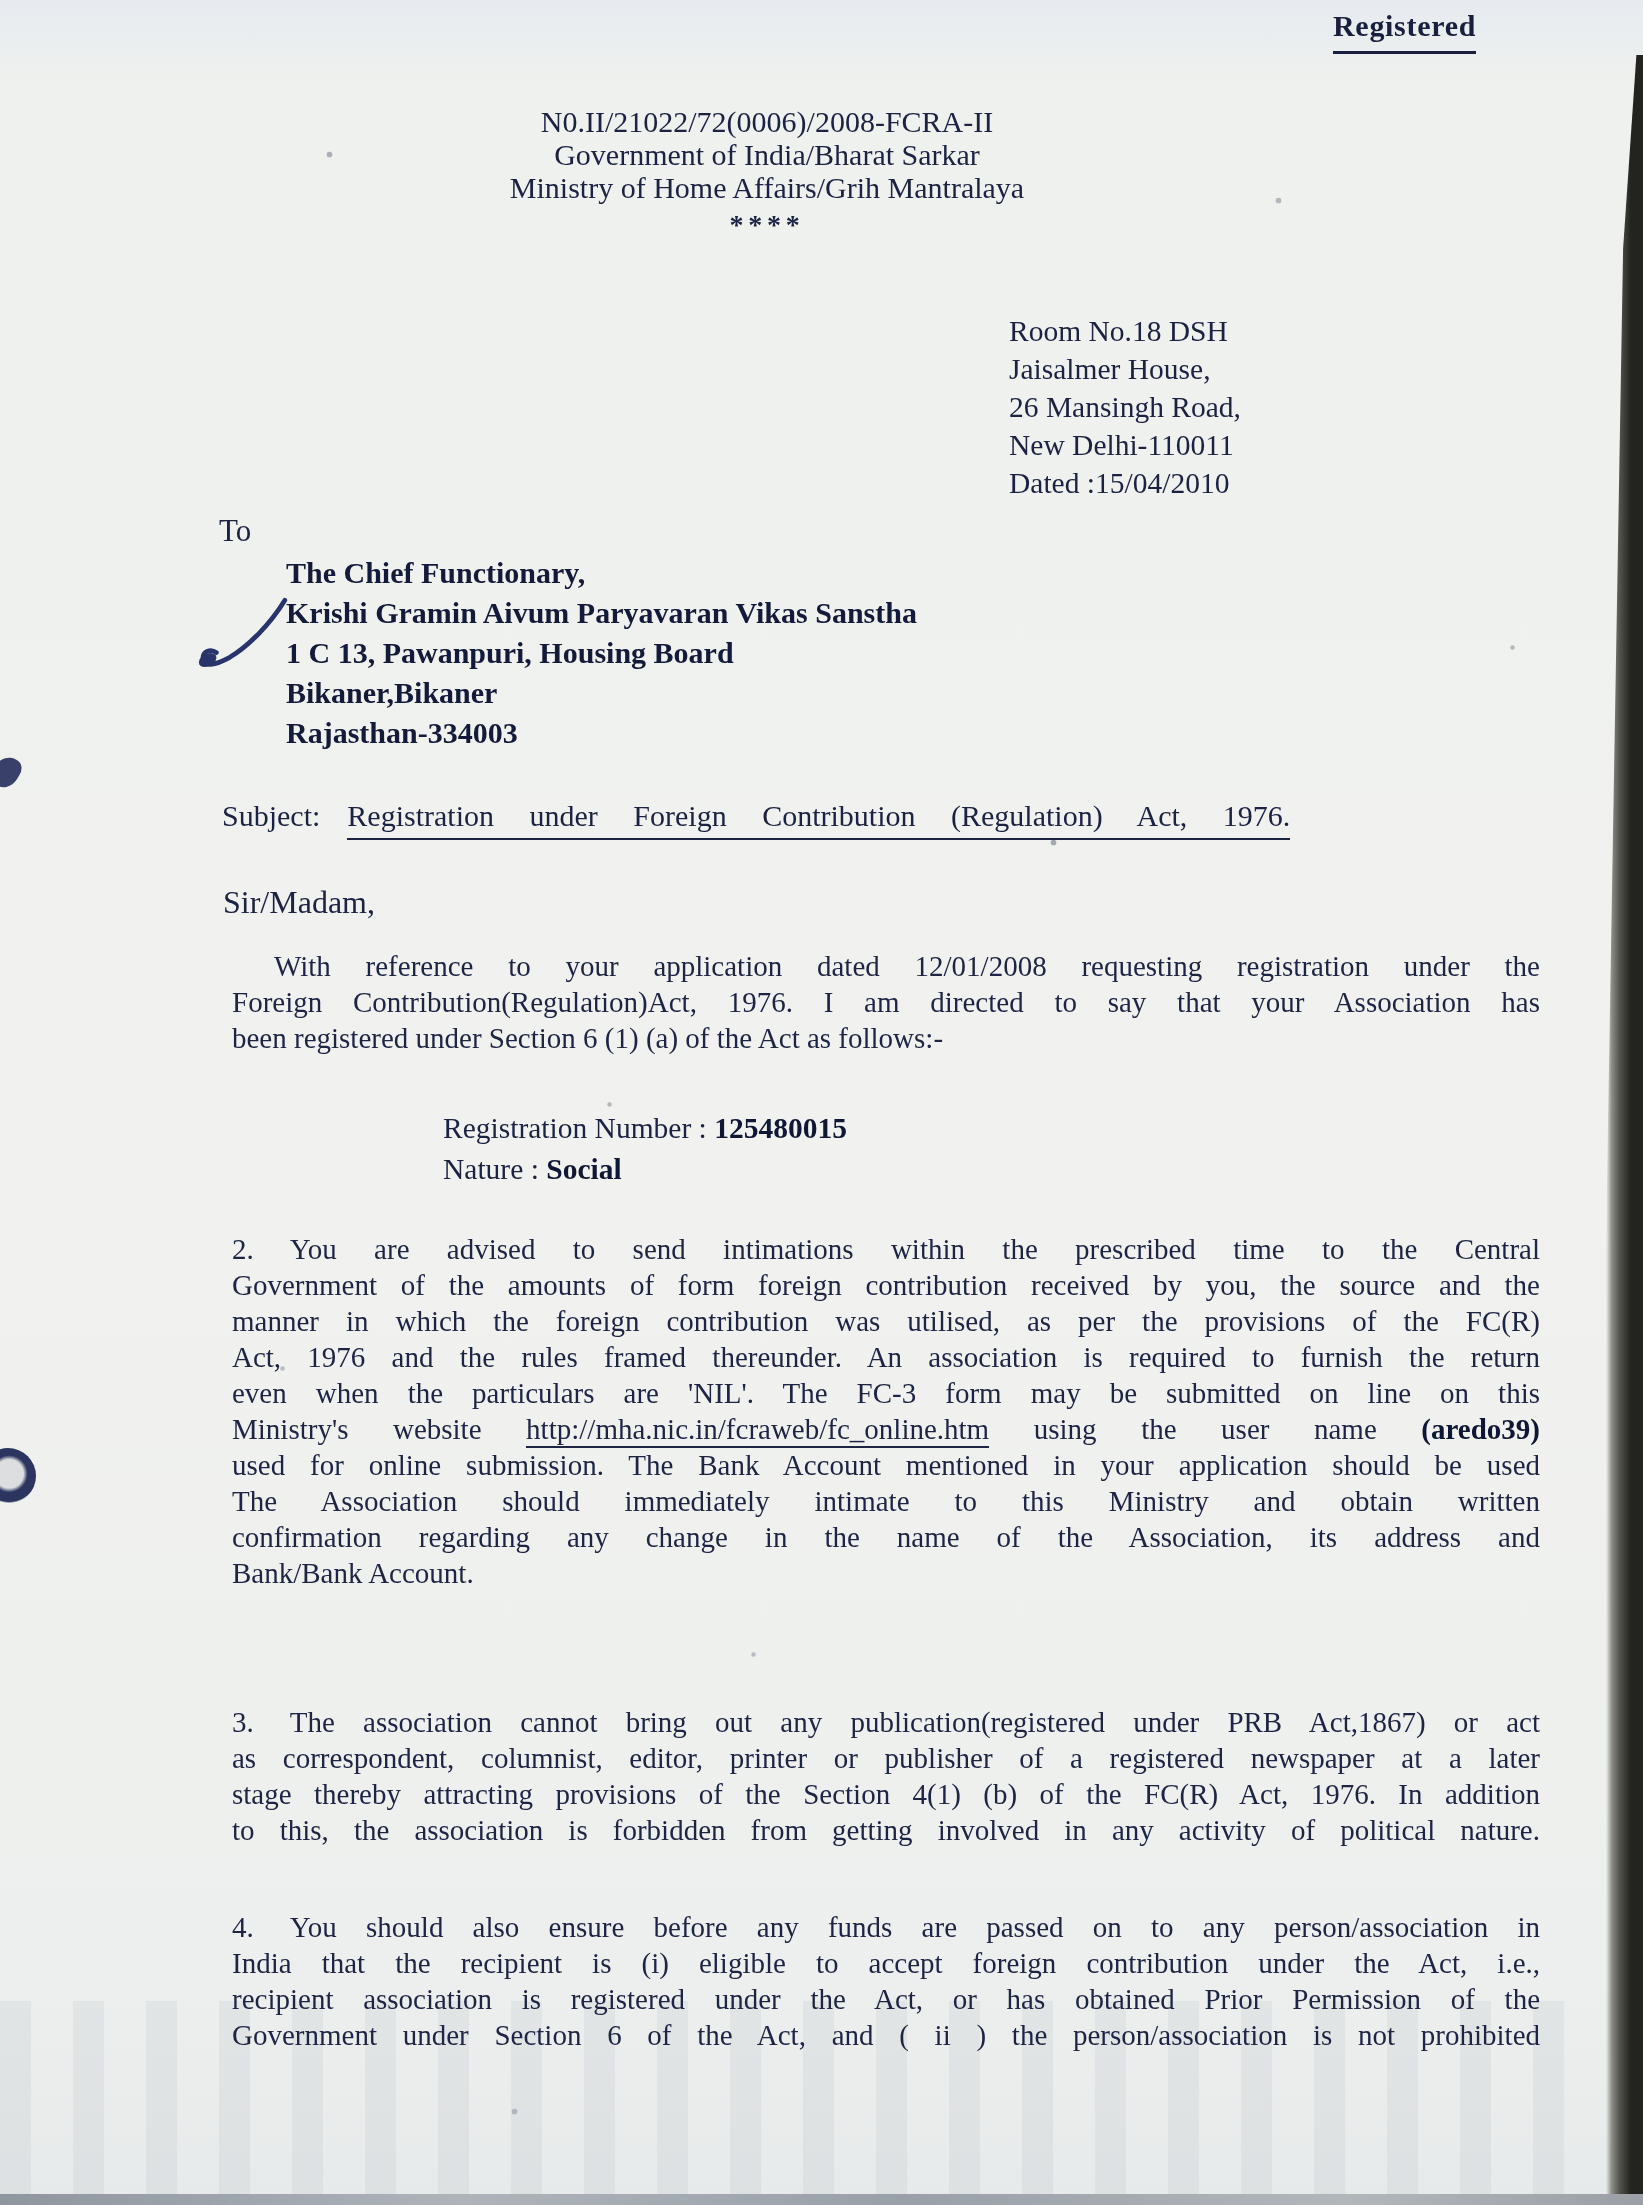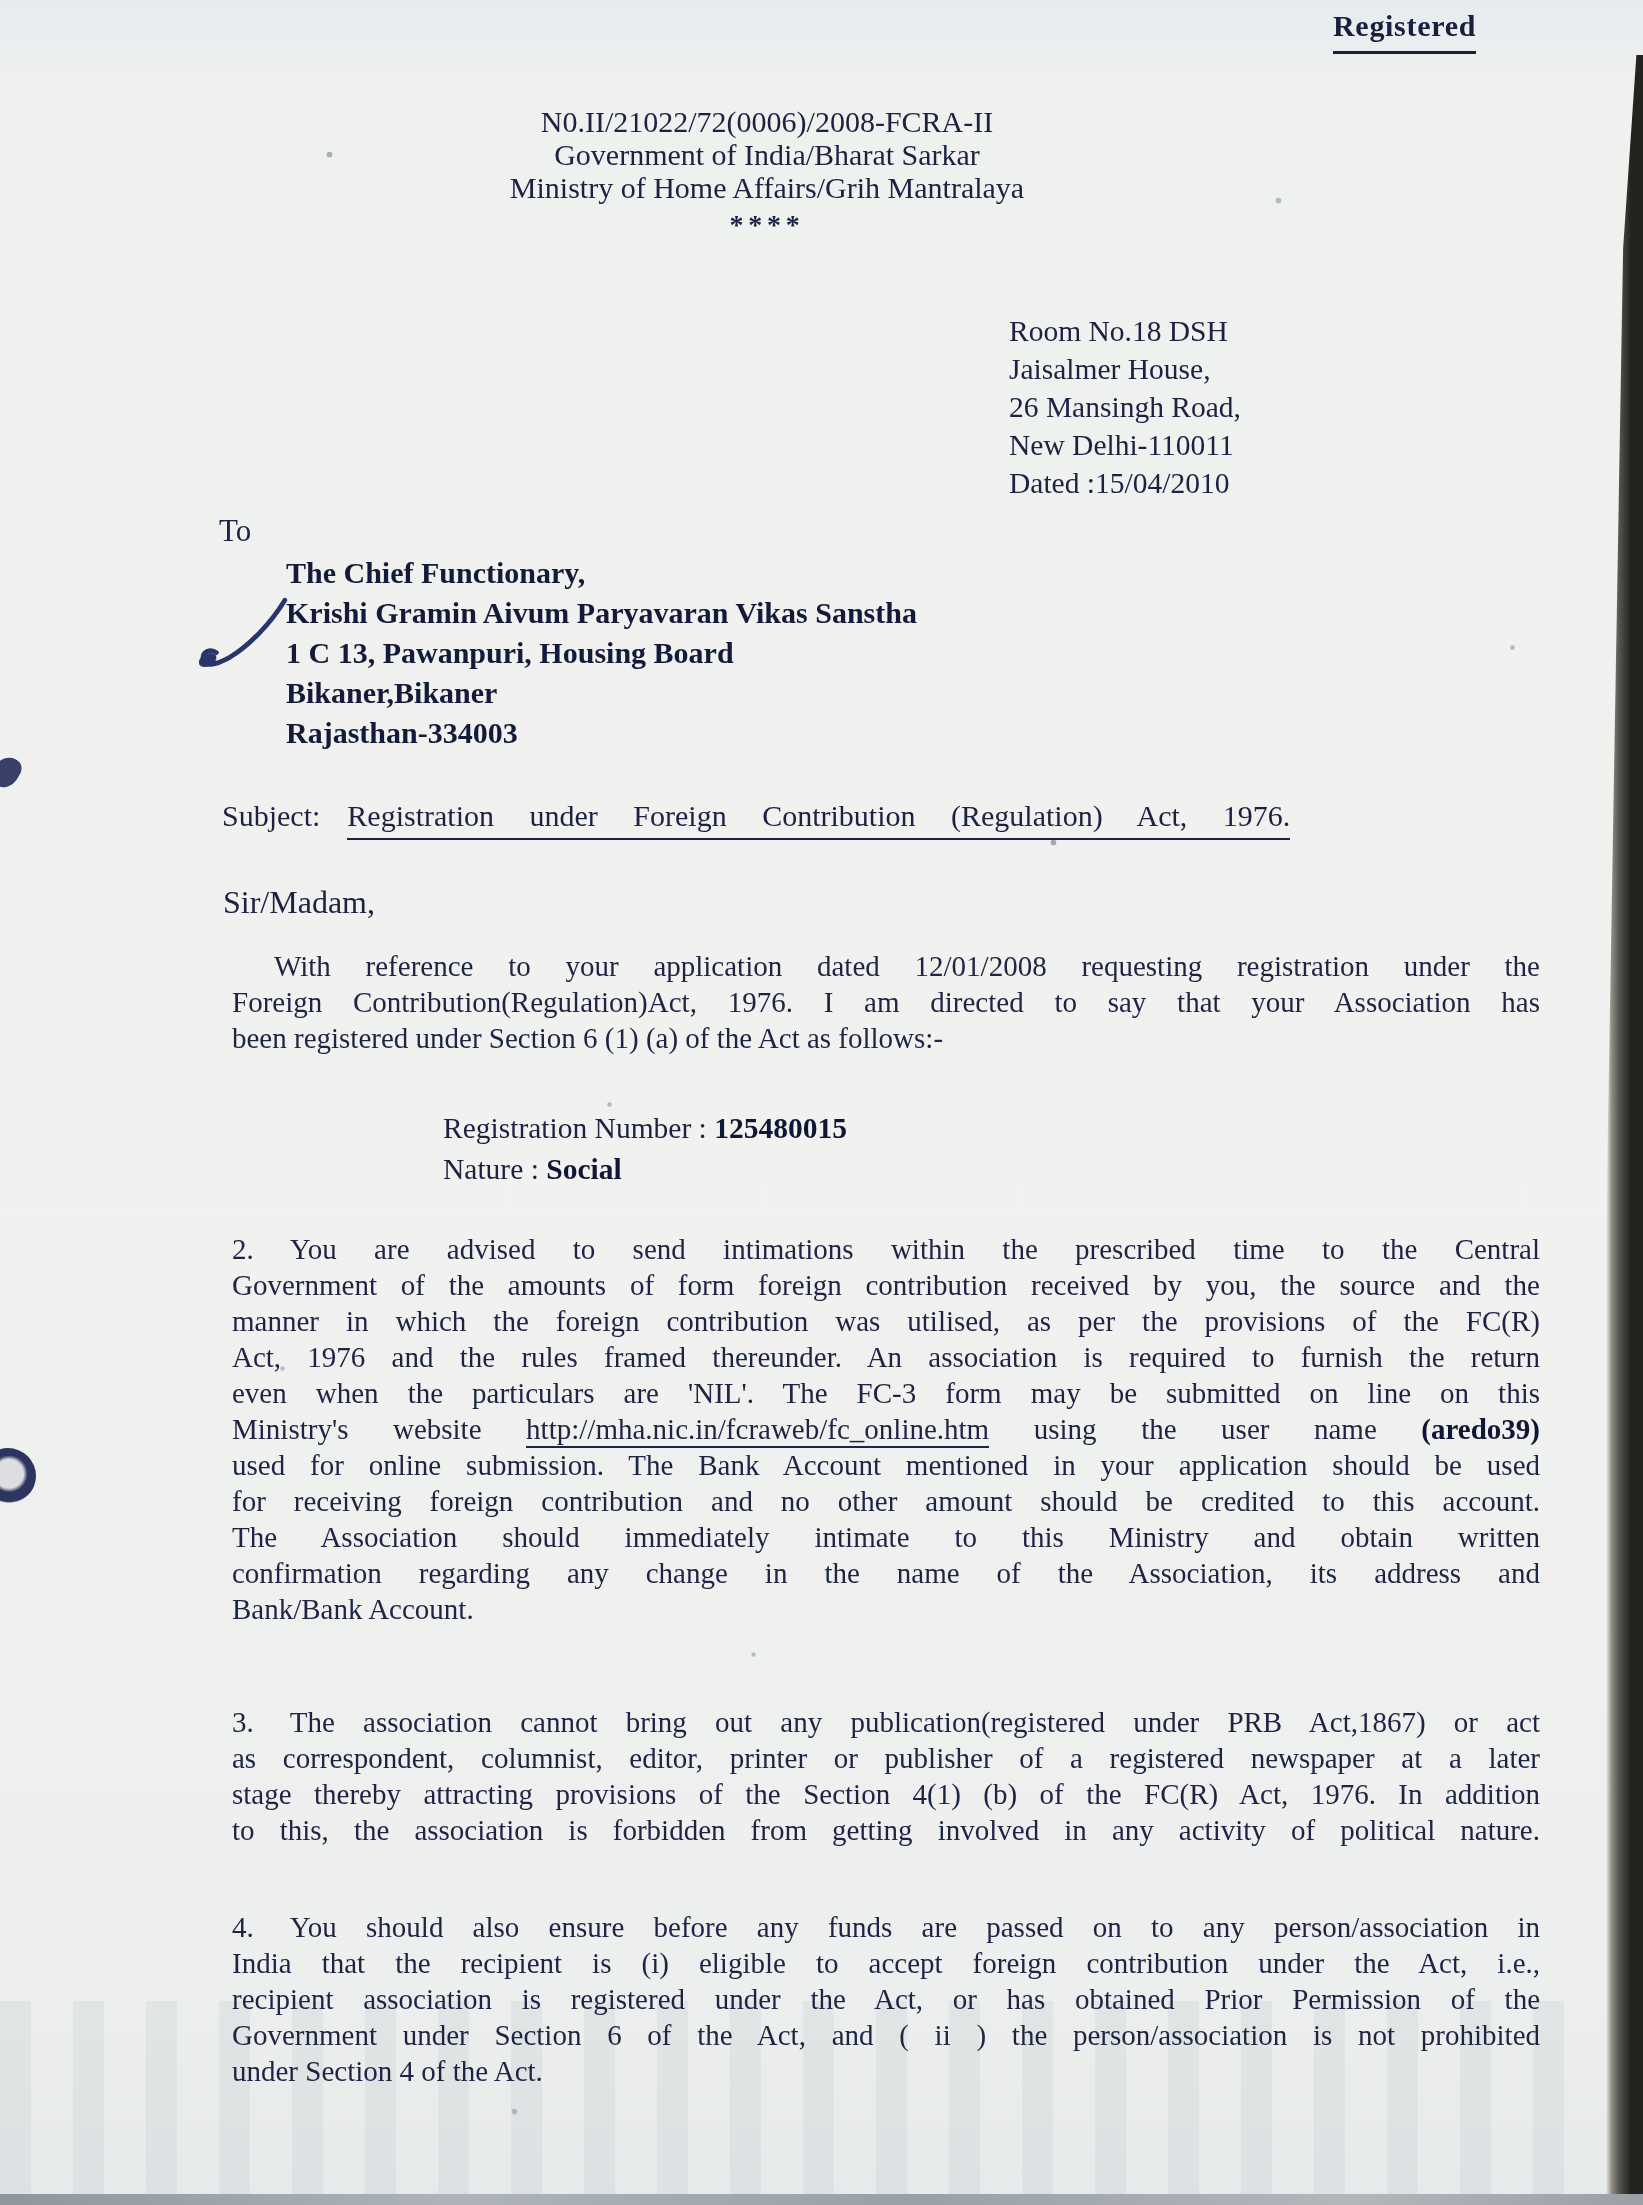--- a/index.html
+++ b/index.html
@@ -171,35 +171,33 @@
   </div>
 
   <div class="para p2">
     <div class="line jl"><span>2.</span><span class="numtab"></span><span>You are advised to send intimations within the prescribed time to the Central</span></div>
     <div class="line jl">Government of the amounts of form foreign contribution received by you, the source and the</div>
     <div class="line jl">manner in which the foreign contribution was utilised, as per the provisions of the FC(R)</div>
     <div class="line jl">Act, 1976 and the rules framed thereunder. An association is required to furnish the return</div>
     <div class="line jl">even when the particulars are 'NIL'. The FC-3 form may be submitted on line on this</div>
     <div class="line jl"><span>Ministry's website </span><span class="weburl">http://mha.nic.in/fcraweb/fc_online.htm</span><span> using the user name </span><span class="bolduser">(aredo39)</span></div>
     <div class="line jl">used for online submission. The Bank Account mentioned in your application should be used</div>
-    <div class="line jl">for receiving foreign contribution and no other amount should be credited to this account.</div>
     <div class="line jl">The Association should immediately intimate to this Ministry and obtain written</div>
     <div class="line jl">confirmation regarding any change in the name of the Association, its address and</div>
     <div class="line ll">Bank/Bank Account.</div>
   </div>
 
   <div class="para p3">
     <div class="line jl"><span>3.</span><span class="numtab"></span><span>The association cannot bring out any publication(registered under PRB Act,1867) or act</span></div>
     <div class="line jl">as correspondent, columnist, editor, printer or publisher of a registered newspaper at a later</div>
     <div class="line jl">stage thereby attracting provisions of the Section 4(1) (b) of the FC(R) Act, 1976. In addition</div>
     <div class="line jl">to this, the association is forbidden from getting involved in any activity of political nature.</div>
   </div>
 
   <div class="para p4">
     <div class="line jl"><span>4.</span><span class="numtab"></span><span>You should also ensure before any funds are passed on to any person/association in</span></div>
     <div class="line jl">India that the recipient is (i) eligible to accept foreign contribution under the Act, i.e.,</div>
     <div class="line jl">recipient association is registered under the Act, or has obtained Prior Permission of the</div>
     <div class="line jl">Government under Section 6 of the Act, and ( ii ) the person/association is not prohibited</div>
-    <div class="line ll">under Section 4 of the Act.</div>
   </div>
 
 </div>
 
 
 </body></html>

